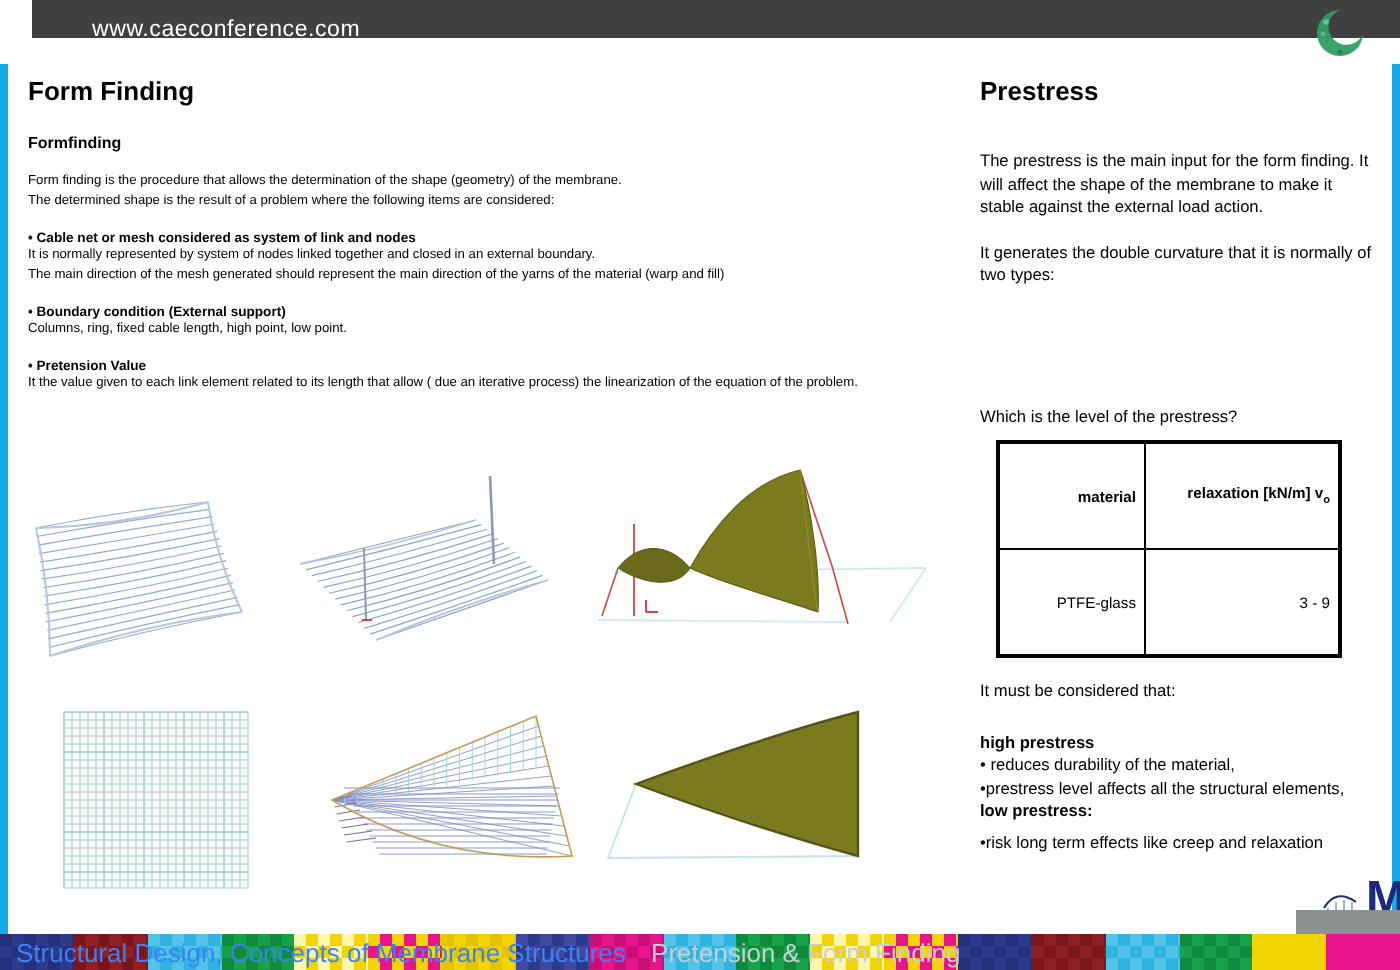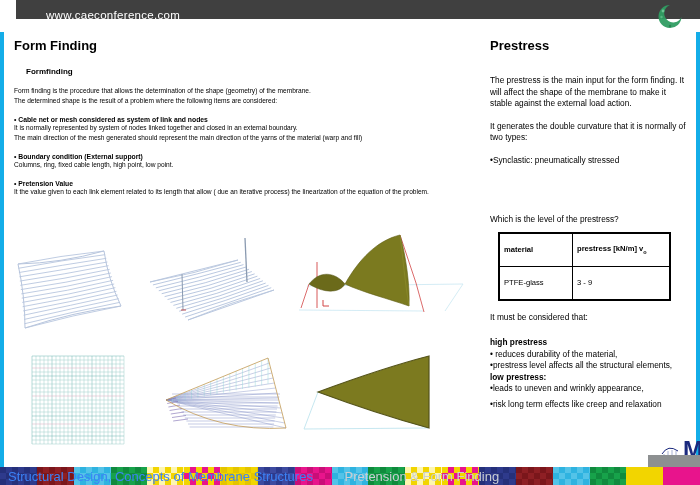--- a/index.html
+++ b/index.html
@@ -8,44 +8,44 @@
   
   #topbar{position:absolute;left:16px;top:0;width:700px;height:19px;background:#404040;}
   #url{position:absolute;left:30px;top:9px;font-size:11.5px;color:#ffffff;letter-spacing:.3px;}
   #toplogo{position:absolute;right:32px;top:4px;}
   
   .side-border{position:absolute;top:32px;width:4px;height:453px;background:#14ade8;}
   #border-left{left:0;} #border-right{right:0;}
   
   #left-col{position:absolute;left:14px;top:38px;width:462px;}
   .h1{font-size:13px;font-weight:bold;}
-  #left-col .sub{margin-top:14px;font-size:8px;font-weight:bold;margin-left:12px;}
+  #left-col .sub{margin-top:14px;font-size:8px;font-weight:bold;}
   .tline{font-size:6.6px;line-height:10px;white-space:nowrap;}
   .bhead{font-size:6.8px;font-weight:bold;white-space:nowrap;}
   .blk{margin-top:10px;}
   
   #right-col{position:absolute;left:490px;top:38px;width:200px;}
   #right-col p{margin:0;font-size:8.3px;line-height:11.5px;}
   #right-col .gap{height:11px;}
   #prestress-table{border-collapse:collapse;margin:6px 0 0 8px;}
   #prestress-table th,#prestress-table td{border:1px solid #000;font-size:7.6px;
-      text-align:left;padding:10px 4px;height:12px;}
+      text-align:right;padding:20px 4px;height:12px;}
   #prestress-table{border:2px solid #000;}
   #prestress-table th{font-weight:bold;}
   .c1{width:64px;} .c2{width:88px;}
   sub{font-size:5.5px;}
   .bold{font-weight:bold;}
   
   .fig{position:absolute;}
   
   #footer-bar{position:absolute;left:0;top:467px;width:700px;height:18px;display:flex;}
   #footer-bar .seg{height:18px;}
   #footer-text{position:absolute;left:8px;top:469px;font-size:13px;white-space:nowrap;z-index:5;}
   #footer-text .w{color:#3b82f6;}
-  #footer-text .g{color:#c9ced3;margin-left:28px;}
+  #footer-text .g{color:#c9ced3;margin-left:9px;}
   #gray-box{position:absolute;left:648px;top:455px;width:52px;height:12px;background:#8d9091;z-index:4;}
   #bottom-logo{position:absolute;left:660px;top:436px;width:48px;height:24px;z-index:4;display:flex;align-items:flex-end;}
   #bottom-logo .mm{font-size:24px;font-weight:bold;color:#1b2a7e;line-height:20px;margin-left:1px;}
 </style>
 </head>
 <body>
 
 <div id="page">
 
   <div id="topbar">
@@ -84,43 +84,41 @@
   </div>
 
   <div id="right-col">
     <div class="h1">Prestress</div>
     <div class="gap"></div>
       <div class="gap"></div>
     <p>The prestress is the main input for the form finding. It will affect the shape of the membrane to make it stable against the external load action.</p>
     <div class="gap"></div>
     <p>It generates the double curvature that it is normally of two types:</p>
     <div class="gap"></div>
-    <p>•Synclastic: pneumatically stressed</p>
     <div style="height:48px"></div>
     <p>Which is the level of the prestress?</p>
     <table id="prestress-table">
       <tbody>
           <tr>
         <th class="c1">material</th>
-        <th class="c2"><span>prestress [kN/m] v</span><sub>o</sub></th>
+        <th class="c2"><span>relaxation [kN/m] v</span><sub>o</sub></th>
       </tr>
       <tr>
         <td>PTFE-glass</td>
         <td>3 - 9</td>
       </tr>
     </tbody>
       </table>
     <div class="gap"></div>
     <p>It must be considered that:</p>
     <div style="height:14px"></div>
     <p class="bold">high prestress</p>
     <p>• reduces durability of the material,</p>
     <p>•prestress level affects all the structural elements,</p>
     <p class="bold">low prestress:</p>
-    <p>•leads to uneven and wrinkly appearance,</p>
     <div style="height:4px"></div>
     <p>•risk long term effects like creep and relaxation</p>
   </div>
 
   <svg id="meshA" class="fig" style="left:8px;top:246px" width="122" height="92" viewBox="0 0 122 92">
       <path d="M10,18 Q53,9.5 96,5" fill="none" stroke="#93aacf" stroke-width="0.6"></path>
       <path d="M10.466666666666667,22.266666666666666 Q53.800000000000004,14.298313429937703 97.13333333333334,8.666666666666666" fill="none" stroke="#93aacf" stroke-width="0.6"></path>
       <path d="M10.933333333333334,26.53333333333333 Q54.6,19.06027990563653 98.26666666666667,12.333333333333332" fill="none" stroke="#93aacf" stroke-width="0.6"></path>
       <path d="M11.4,30.8 Q55.400000000000006,23.751141009169892 99.4,16" fill="none" stroke="#93aacf" stroke-width="0.6"></path>
       <path d="M11.866666666666667,35.06666666666666 Q56.2,28.33924596857624 100.53333333333333,19.666666666666664" fill="none" stroke="#93aacf" stroke-width="0.6"></path>

